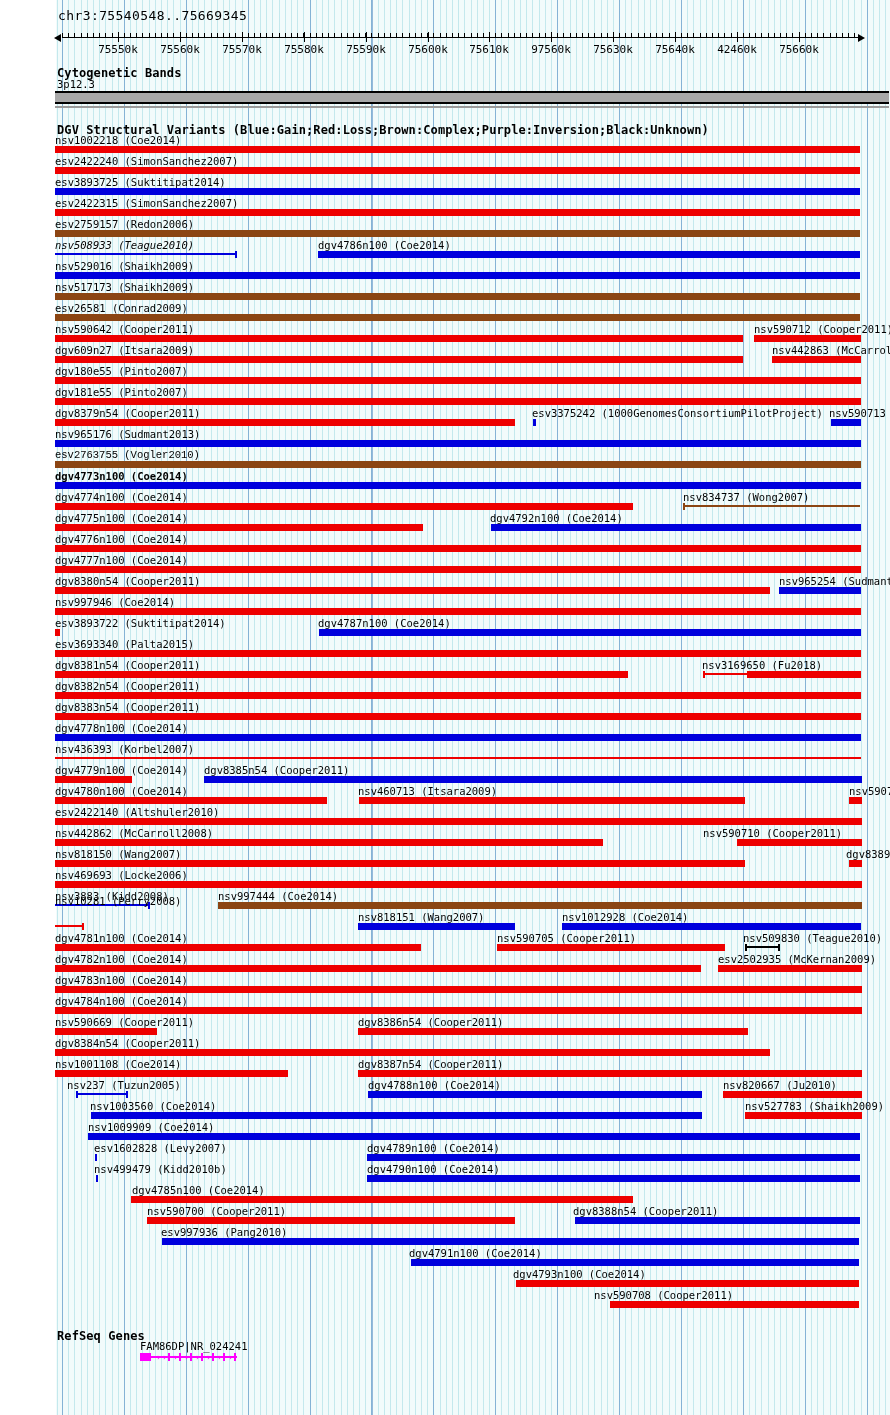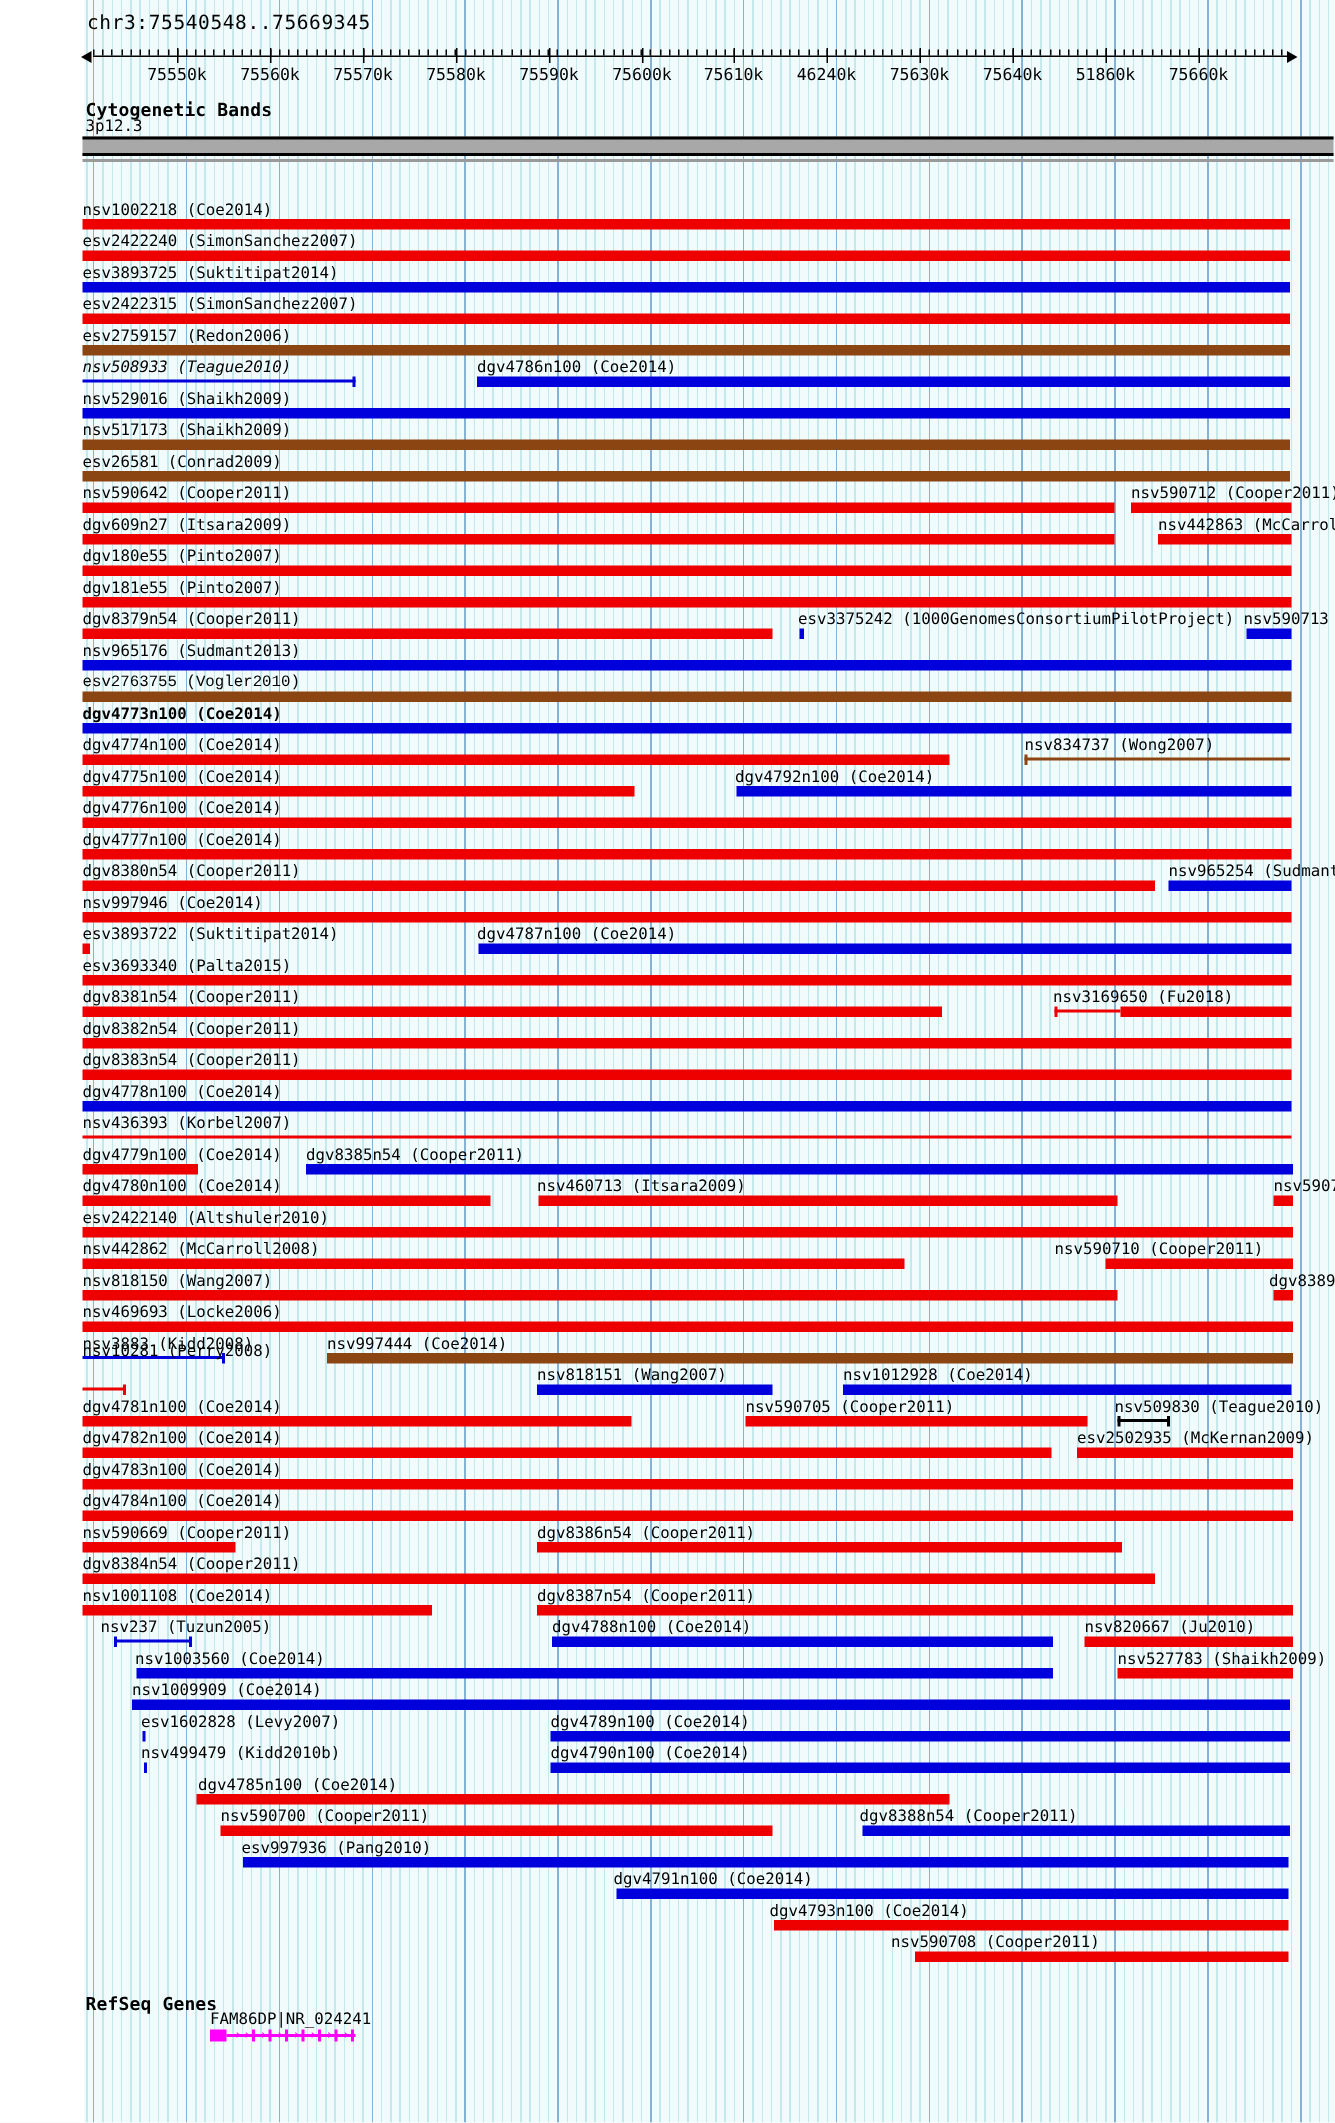--- a/index.html
+++ b/index.html
@@ -182,36 +182,37 @@
       <span class="txt tick-lbl" style="left: 242px; top: 43px;">75570k</span>
       <div class="rt" style="left: 304px; top: 32px; height: 10px;"></div>
       <span class="txt tick-lbl" style="left: 304px; top: 43px;">75580k</span>
       <div class="rt" style="left: 366px; top: 32px; height: 10px;"></div>
       <span class="txt tick-lbl" style="left: 366px; top: 43px;">75590k</span>
       <div class="rt" style="left: 428px; top: 32px; height: 10px;"></div>
       <span class="txt tick-lbl" style="left: 428px; top: 43px;">75600k</span>
       <div class="rt" style="left: 489px; top: 32px; height: 10px;"></div>
       <span class="txt tick-lbl" style="left: 489px; top: 43px;">75610k</span>
       <div class="rt" style="left: 551px; top: 32px; height: 10px;"></div>
-      <span class="txt tick-lbl" style="left: 551px; top: 43px;">46240k</span>
+      <span class="txt tick-lbl" style="left: 551px; top: 43px;">97560k</span>
       <div class="rt" style="left: 613px; top: 32px; height: 10px;"></div>
       <span class="txt tick-lbl" style="left: 613px; top: 43px;">75630k</span>
       <div class="rt" style="left: 675px; top: 32px; height: 10px;"></div>
       <span class="txt tick-lbl" style="left: 675px; top: 43px;">75640k</span>
       <div class="rt" style="left: 737px; top: 32px; height: 10px;"></div>
-      <span class="txt tick-lbl" style="left: 737px; top: 43px;">51860k</span>
+      <span class="txt tick-lbl" style="left: 737px; top: 43px;">42460k</span>
       <div class="rt" style="left: 799px; top: 32px; height: 10px;"></div>
       <span class="txt tick-lbl" style="left: 799px; top: 43px;">75660k</span>
     </div>
 
   <div class="txt sec" style="left:57px;top:66px;">Cytogenetic Bands</div>
   <div class="txt lbl" style="left:57px;top:79px;">3p12.3</div>
   <div class="cyto-band" style="top:91px;"></div>
   <div class="cyto-underline" style="top:106px;"></div>
 
+  <div class="txt sec" style="left:57px;top:123px;">DGV Structural Variants (Blue:Gain;Red:Loss;Brown:Complex;Purple:Inversion;Black:Unknown)</div>
 
   <div id="variants">
       <span class="txt lbl" style="left: 55px; top: 135px;">nsv1002218 (Coe2014)</span>
       <div class="bar" style="left: 55px; top: 146px; width: 805px; background: rgb(238, 0, 0);"></div>
       <span class="txt lbl" style="left: 55px; top: 156px;">esv2422240 (SimonSanchez2007)</span>
       <div class="bar" style="left: 55px; top: 167px; width: 805px; background: rgb(238, 0, 0);"></div>
       <span class="txt lbl" style="left: 55px; top: 177px;">esv3893725 (Suktitipat2014)</span>
       <div class="bar" style="left: 55px; top: 188px; width: 805px; background: rgb(0, 0, 221);"></div>
       <span class="txt lbl" style="left: 55px; top: 198px;">esv2422315 (SimonSanchez2007)</span>
       <div class="bar" style="left: 55px; top: 209px; width: 805px; background: rgb(238, 0, 0);"></div>

